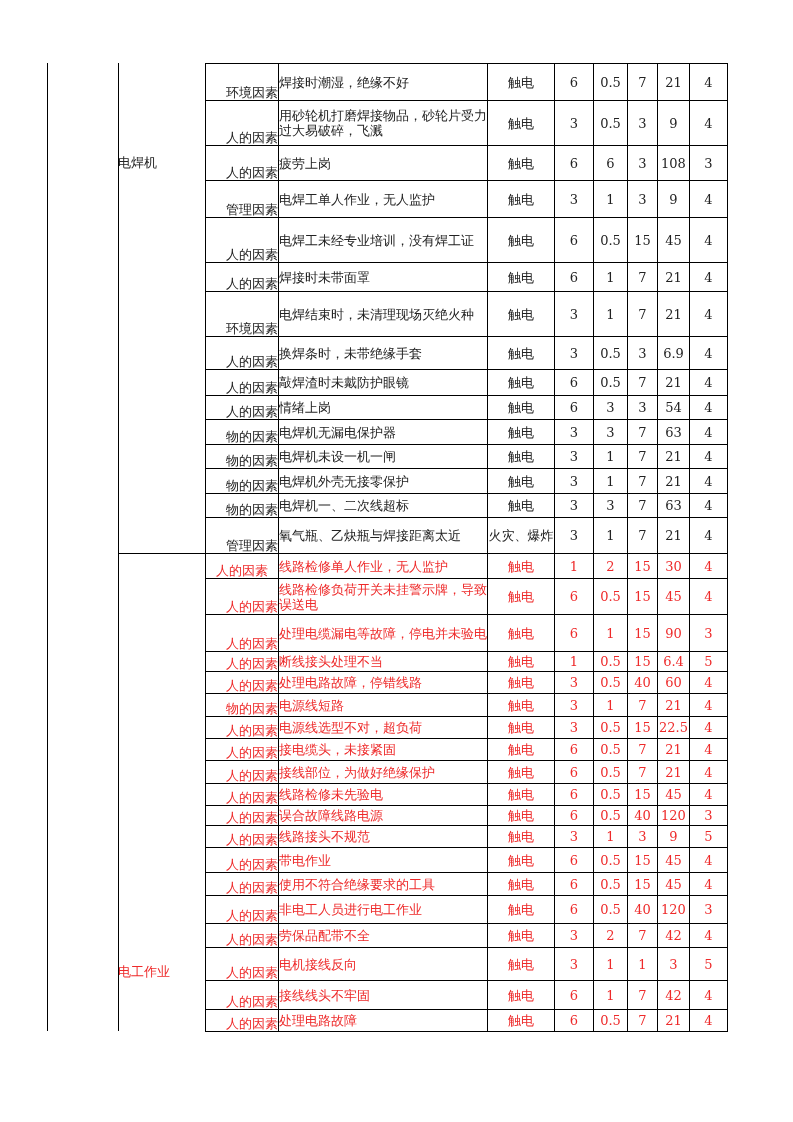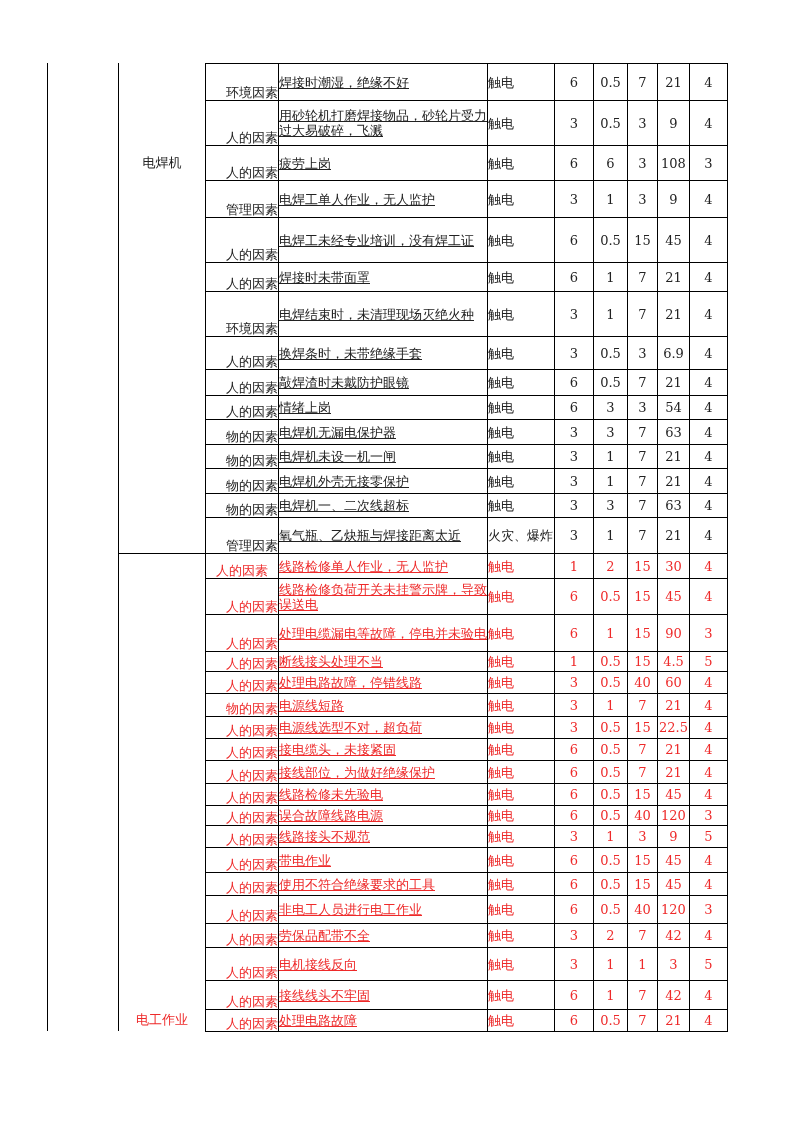--- a/index.html
+++ b/index.html
@@ -1,39 +1,39 @@
 <!DOCTYPE html>
 <html><head>
 <meta charset="utf-8">
 <style>
   html, body { margin: 0; padding: 0; background: #ffffff; }
   body { width: 793px; height: 1122px; position: relative; overflow: hidden;
          font-family: "DejaVu Serif", "Liberation Serif", serif; color: #222; }
   .vline { position: absolute; width: 1px; background: #000; }
-  .cat { position: absolute; font-size: 13px; text-align: center; }
+  .cat { position: absolute; font-size: 13px; text-align: left; }
   table.grid { position: absolute; left: 205px; top: 63px; border-collapse: collapse; table-layout: fixed; }
   table.grid td { border: 1px solid #000; padding: 0; font-size: 13px; line-height: 15px; overflow: hidden; }
   td.factor { width: 72px; vertical-align: bottom; padding-left: 2px; white-space: nowrap; text-align: right; }
-  td.desc { width: 208px; vertical-align: middle; padding-left: 3px; padding-right: 2px; text-decoration: underline; }
-  td.harm { width: 66px; text-align: left; vertical-align: middle; }
+  td.desc { width: 208px; vertical-align: middle; padding-left: 3px; padding-right: 2px; }
+  td.harm { width: 66px; text-align: center; vertical-align: middle; }
   td.num { text-align: center; vertical-align: middle; }
   td.c1 { width: 38px; } td.c2 { width: 33px; } td.c3 { width: 29px; } td.c4 { width: 31px; } td.c5 { width: 37px; }
   tr.red td { color: #ee2a2a; }
   td.small { font-size: 9px; }
   td.factor.center { text-align: center; padding-left: 0; }
 </style>
 </head>
 <body>
 
 <div class="vline" style="left:47px; top:63px; height:968px;"></div>
 <div class="vline" style="left:118px; top:63px; height:968px;"></div>
 <div style="position:absolute; left:118px; top:553px; width:88px; height:1px; background:#000;"></div>
 
 <div class="cat" style="left:118px; width:88px; top:154px; color:#222;">电焊机</div>
-<div class="cat" style="left:118px; width:88px; top:963px; color:#ee2a2a;margin-top:48px;">电工作业</div>
+<div class="cat" style="left:118px; width:88px; top:963px; color:#ee2a2a;">电工作业</div>
 
 <table class="grid">
   <tbody id="tbody">
       <tr style="height: 37px;">
         <td class="factor">环境因素</td>
         <td class="desc">焊接时潮湿，绝缘不好</td>
         <td class="harm">触电</td>
         <td class="num c1">6</td>
         <td class="num c2">0.5</td>
         <td class="num c3">7</td>
@@ -210,21 +210,21 @@
         <td class="num c4">90</td>
         <td class="num c5">3</td>
       </tr>
       <tr class="red" style="height: 20px;">
         <td class="factor">人的因素</td>
         <td class="desc">断线接头处理不当</td>
         <td class="harm">触电</td>
         <td class="num c1">1</td>
         <td class="num c2">0.5</td>
         <td class="num c3">15</td>
-        <td class="num c4">4.5</td>
+        <td class="num c4">6.4</td>
         <td class="num c5">5</td>
       </tr>
       <tr class="red" style="height: 22px;">
         <td class="factor">人的因素</td>
         <td class="desc">处理电路故障，停错线路</td>
         <td class="harm">触电</td>
         <td class="num c1">3</td>
         <td class="num c2">0.5</td>
         <td class="num c3">40</td>
         <td class="num c4">60</td>

